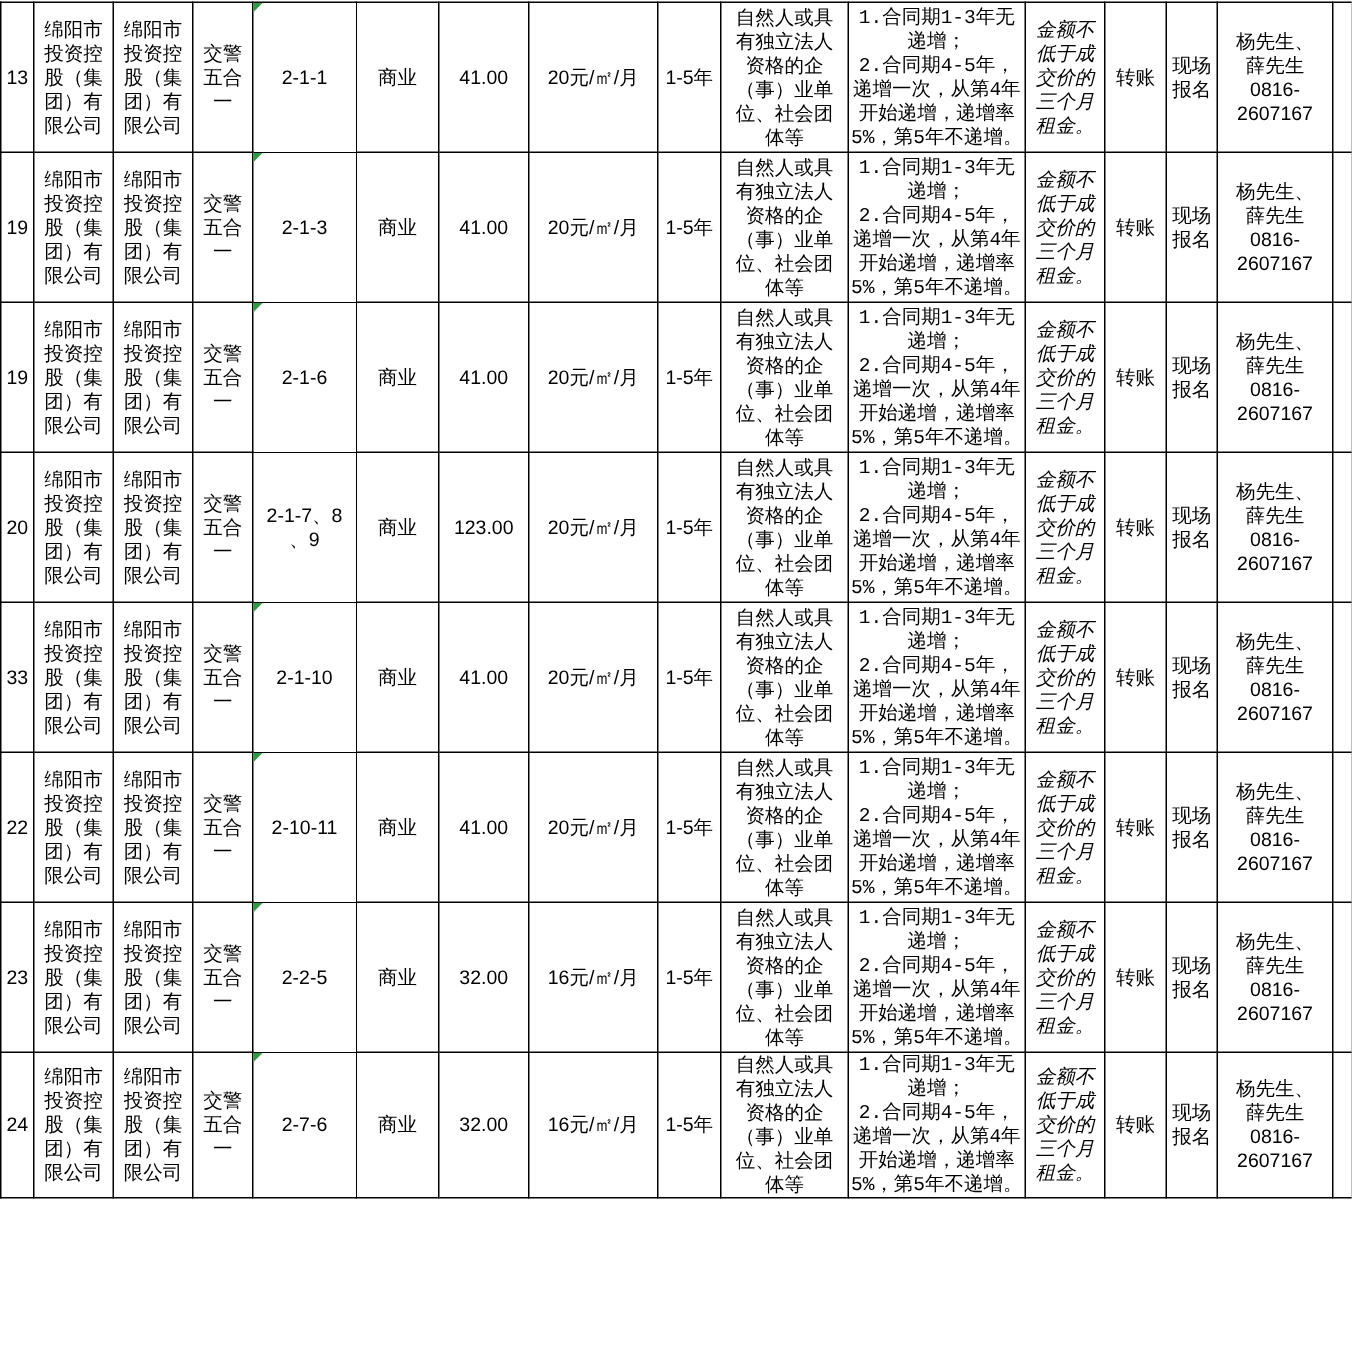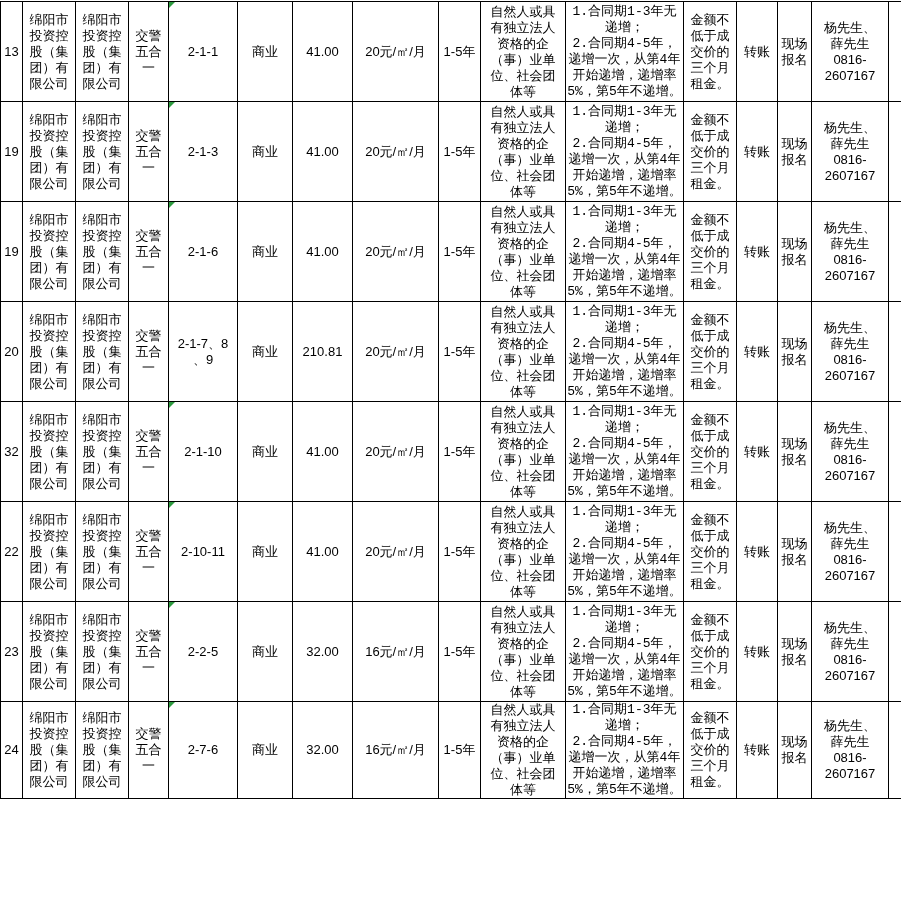--- a/index.html
+++ b/index.html
@@ -53,21 +53,21 @@
   col.w-contact   { width: 77px; }
   col.w-extra     { width: 13px; }
 
   
   td.c-owner, td.c-operator {
     text-align: left; padding-left: 6px; line-height: 18px; margin-left: 20px;
   }
   td.c-project  { line-height: 18px; }
   td.c-elig     { text-align: left; padding-left: 4px; padding-right: 2px; line-height: 15.5px; }
   td.c-incr     { text-align: left; padding-left: 3px; padding-right: 1px; line-height: 16.5px; font-family: Liberation Mono, monospace; }
-  td.c-deposit  { text-align: left; padding-left: 6px; line-height: 16.5px; }
+  td.c-deposit  { text-align: left; padding-left: 6px; line-height: 16.5px; font-style: italic; }
   td.c-contact  { line-height: 16.5px; }
   td.c-reg      { line-height: 16.5px; }
   td.c-unit     { position: relative; }
   td.c-extra    { border-right: none; }
 
   
   .flag {
     position: absolute;
     top: 0;
     left: 0;
@@ -249,51 +249,51 @@
 投资控
 股（集
 团）有
 限公司</span></td>
     <td class="c-project"><span class="cv">交警
 五合
 一</span></td>
     <td class="c-unit"><span class="cv">2-1-7、8
 、9</span></td>
     <td class="c-use"><span class="cv">商业</span></td>
-    <td class="c-area"><span class="cv">210.81</span></td>
-    <td class="c-price"><span class="cv">20元/㎡/月</span></td>
-    <td class="c-term"><span class="cv">1-5年</span></td>
-    <td class="c-elig"><span class="cv">自然人或具
-有独立法人
-资格的企
-（事）业单
-位、社会团
-体等</span></td>
-    <td class="c-incr"><span class="cv">1.合同期1-3年无
-递增；
-2.合同期4-5年，
-递增一次，从第4年
-开始递增，递增率
-5%，第5年不递增。</span></td>
-    <td class="c-deposit"><span class="cv">金额不
-低于成
-交价的
-三个月
-租金。</span></td>
-    <td class="c-payment"><span class="cv">转账</span></td>
-    <td class="c-reg"><span class="cv">现场
-报名</span></td>
-    <td class="c-contact"><span class="cv">杨先生、
-薛先生
-0816-
-2607167</span></td>
-    <td class="c-extra"><span class="cv"></span></td>
-  </tr>
-      <tr>
-    <td class="c-no"><span class="cv">32</span></td>
+    <td class="c-area"><span class="cv">123.00</span></td>
+    <td class="c-price"><span class="cv">20元/㎡/月</span></td>
+    <td class="c-term"><span class="cv">1-5年</span></td>
+    <td class="c-elig"><span class="cv">自然人或具
+有独立法人
+资格的企
+（事）业单
+位、社会团
+体等</span></td>
+    <td class="c-incr"><span class="cv">1.合同期1-3年无
+递增；
+2.合同期4-5年，
+递增一次，从第4年
+开始递增，递增率
+5%，第5年不递增。</span></td>
+    <td class="c-deposit"><span class="cv">金额不
+低于成
+交价的
+三个月
+租金。</span></td>
+    <td class="c-payment"><span class="cv">转账</span></td>
+    <td class="c-reg"><span class="cv">现场
+报名</span></td>
+    <td class="c-contact"><span class="cv">杨先生、
+薛先生
+0816-
+2607167</span></td>
+    <td class="c-extra"><span class="cv"></span></td>
+  </tr>
+      <tr>
+    <td class="c-no"><span class="cv">33</span></td>
     <td class="c-owner"><span class="cv">绵阳市
 投资控
 股（集
 团）有
 限公司</span></td>
     <td class="c-operator"><span class="cv">绵阳市
 投资控
 股（集
 团）有
 限公司</span></td>

